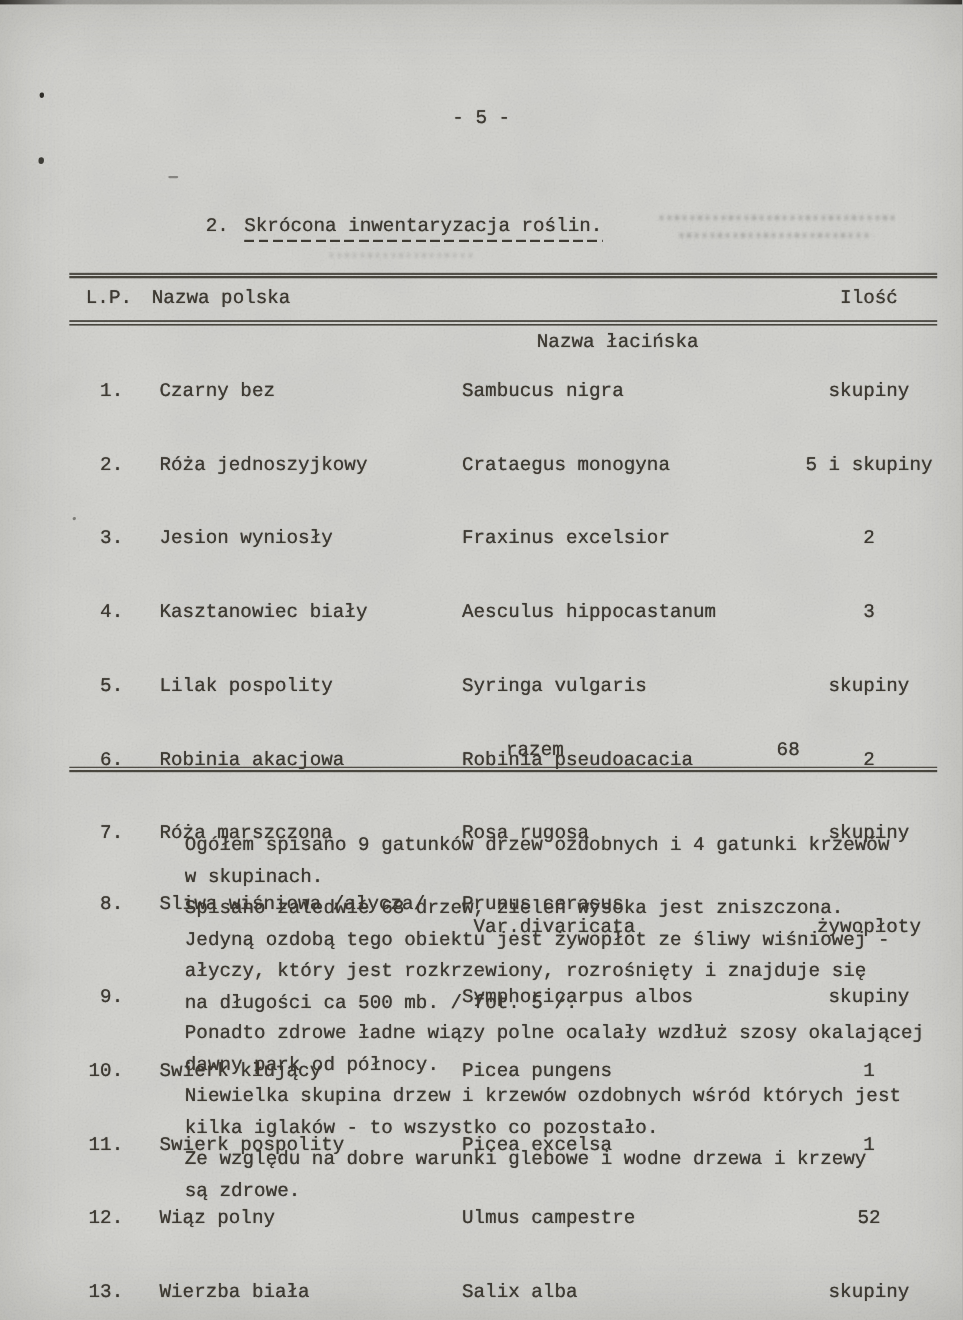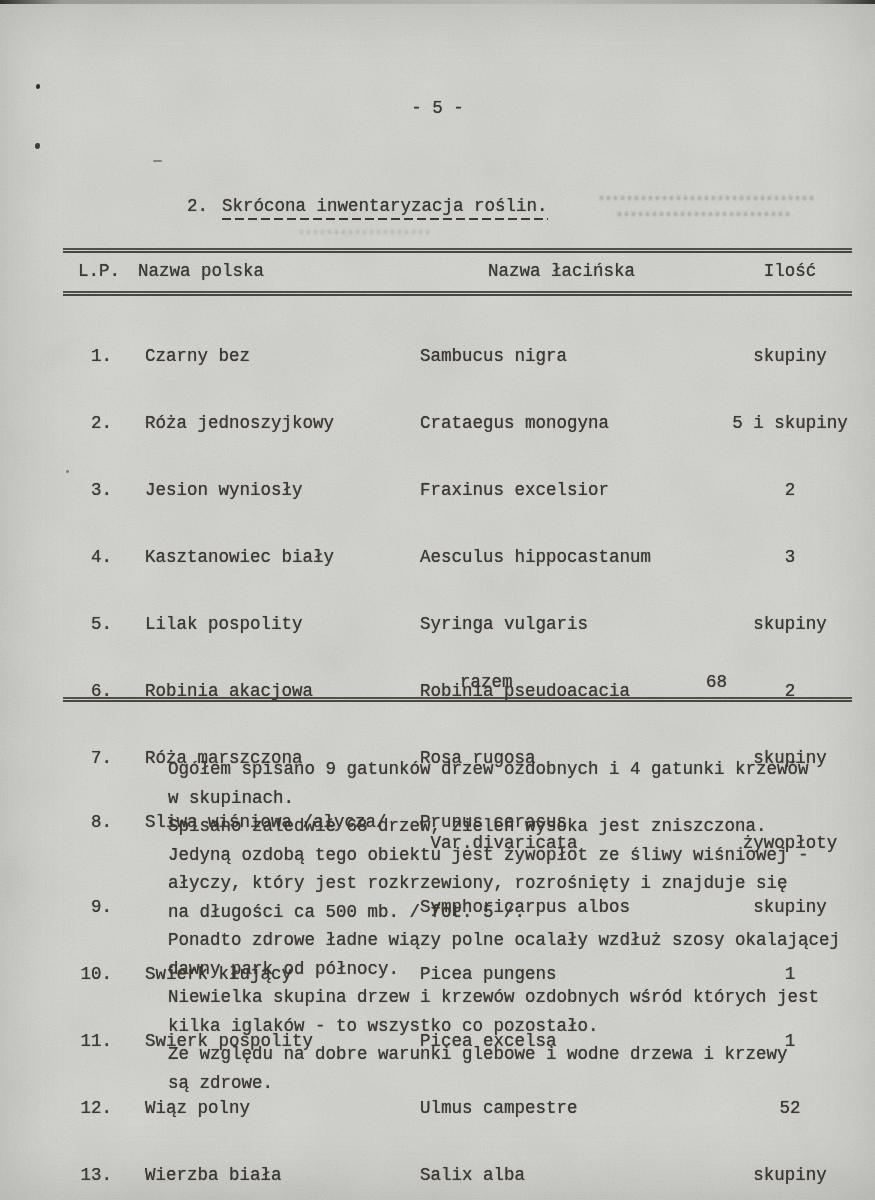--- a/index.html
+++ b/index.html
@@ -40,21 +40,21 @@
     opacity:0.9;
   }
   .rule-top{top:248px;}
   .rule-mid{top:291px;}
   .rule-bottom{top:697px;}
   
   .thead{top:258px;left:0;width:875px;line-height:27px;}
   .thead span{position:absolute;top:0;white-space:pre;}
   .h-lp{left:78px;}
   .h-pol{left:138px;}
-  .h-lat{left:488px;}
+  .h-lat{left:488px;margin-top:40px;}
   .h-qty{left:720px;width:140px;text-align:center;}
   
   .tbody{top:303px;left:0;width:875px;}
   .trow{position:relative;height:27px;line-height:27px;}
   .trow .cell{position:absolute;top:0;white-space:pre;}
   .c-no{left:72px;width:40px;text-align:right;}
   .c-pol{left:145px;}
   .c-lat{left:420px;}
   .c-qty{left:720px;width:140px;text-align:center;}
   .row-tall{height:42px;line-height:21px;}

